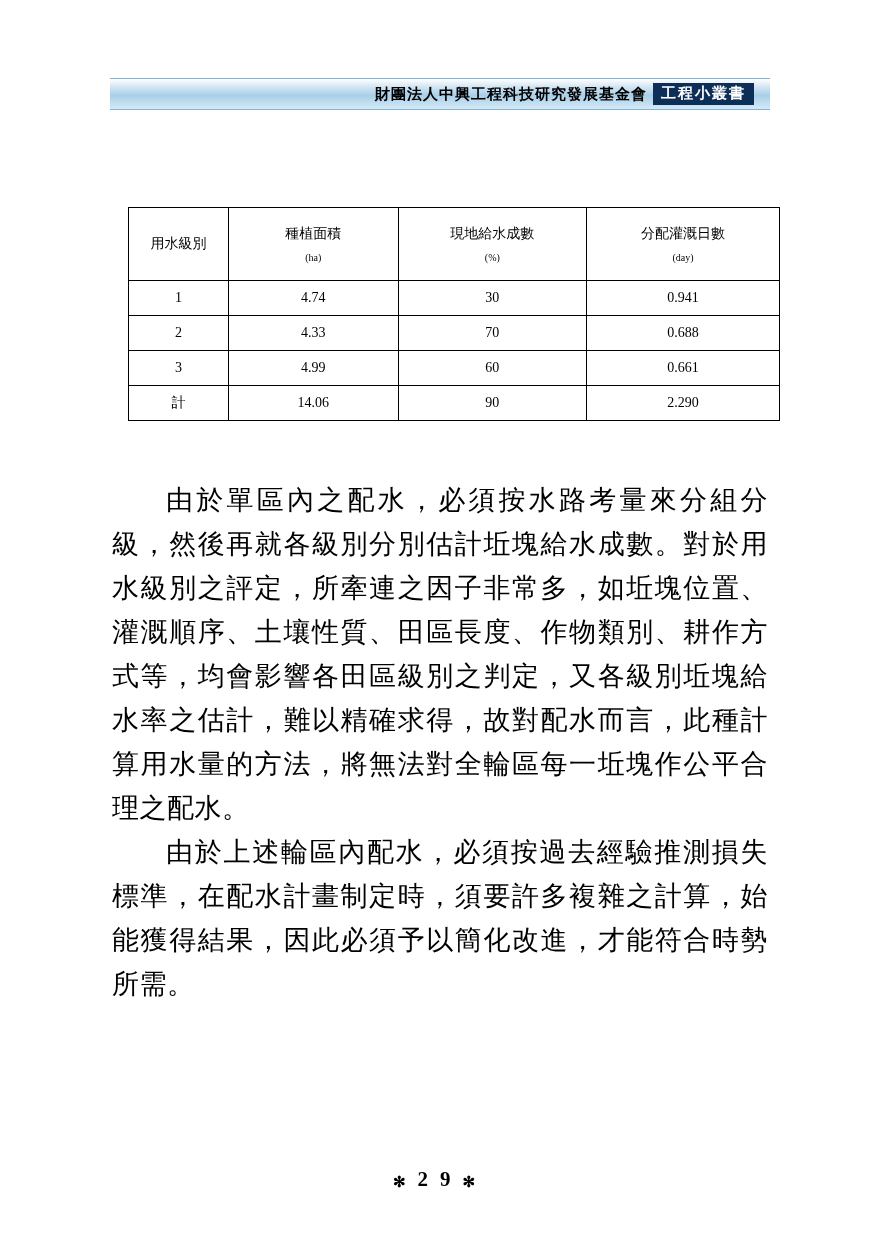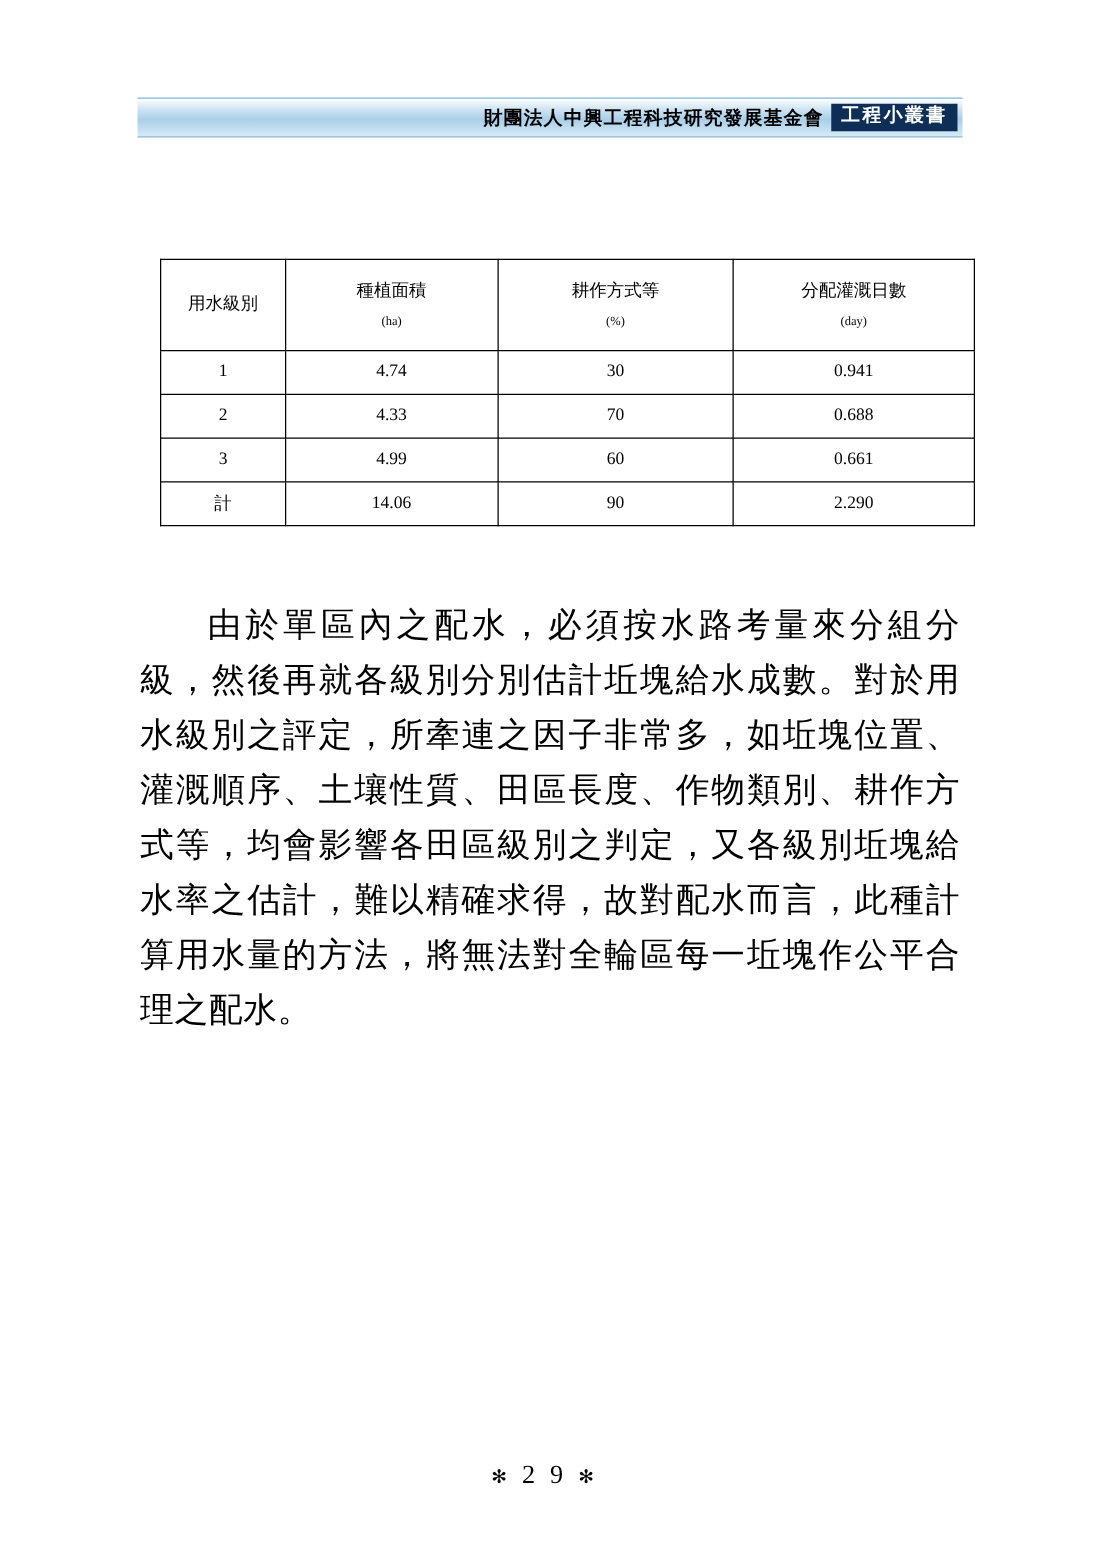--- a/index.html
+++ b/index.html
@@ -30,21 +30,21 @@
     left: 110px;
     width: 660px;
     height: 32px;
     background: linear-gradient(to bottom, #ffffff 0%, #cfe4f2 28%, #a9cfe8 55%, #d6eaf6 100%);
     border-top: 1px solid #7fb5d8;
     border-bottom: 1px solid #7fb5d8;
     display: flex;
     align-items: center;
     justify-content: flex-end;
     box-sizing: border-box;
-    padding-right: 4px;
+    padding-right: 16px;
   }
   .header-org {
     font-family: "Liberation Serif", "DejaVu Serif", serif;
     font-weight: bold;
     font-size: 15px;
     letter-spacing: 1px;
     color: #000000;
     margin-right: 6px;
     white-space: nowrap;
   }
@@ -133,21 +133,21 @@
   }
 
   
   .footer {
     position: absolute;
     bottom: 48px;
     left: 0;
     width: 880px;
     text-align: center;
     font-size: 19px;
-    font-weight: normal;
+    font-weight: bold;
     letter-spacing: 12px;
     color: #000000;
   }
   .footer .star {
     font-size: 15px;
     vertical-align: middle;
   }
   .footer .pno {
     font-size: 21px;
   }
@@ -168,21 +168,21 @@
       <thead>
         <tr>
           <th class="col-a">
             <span class="head-label">用水級別</span>
           </th>
           <th class="col-b">
             <span class="head-label">種植面積</span>
             <span class="unit">(ha)</span>
           </th>
           <th class="col-c">
-            <span class="head-label">耕作方式等</span>
+            <span class="head-label">現地給水成數</span>
             <span class="unit">(%)</span>
           </th>
           <th class="col-d">
             <span class="head-label">分配灌溉日數</span>
             <span class="unit">(day)</span>
           </th>
         </tr>
       </thead>
       <tbody>
         <tr>
@@ -208,19 +208,20 @@
           <td>14.06</td>
           <td>90</td>
           <td>2.290</td>
         </tr>
       </tbody>
     </table>
   </div>
 
   <div class="body-text">
     <p>由於單區內之配水，必須按水路考量來分組分級，然後再就各級別分別估計坵塊給水成數。對於用水級別之評定，所牽連之因子非常多，如坵塊位置、灌溉順序、土壤性質、田區長度、作物類別、耕作方式等，均會影響各田區級別之判定，又各級別坵塊給水率之估計，難以精確求得，故對配水而言，此種計算用水量的方法，將無法對全輪區每一坵塊作公平合理之配水。</p>
+    <p>由於上述輪區內配水，必須按過去經驗推測損失標準，在配水計畫制定時，須要許多複雜之計算，始能獲得結果，因此必須予以簡化改進，才能符合時勢所需。</p>
   </div>
 
   <div class="footer">
     <span class="star">✻</span><span class="pno">29</span><span class="star">✻</span>
   </div>
 
 </div>
 
 </body></html>

